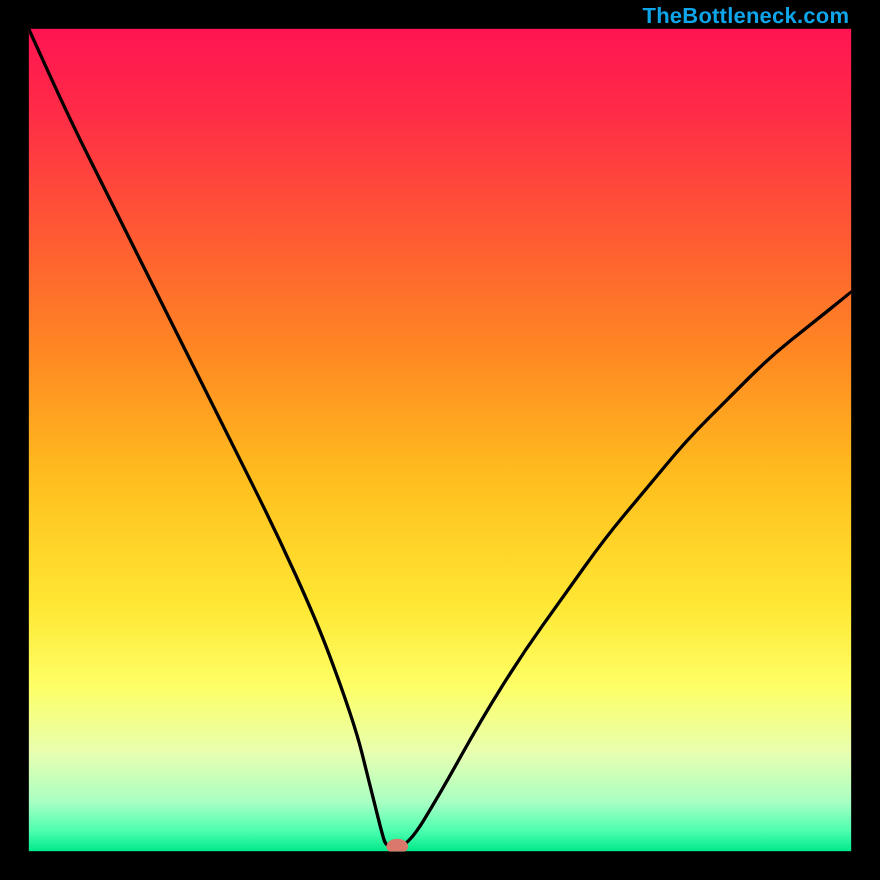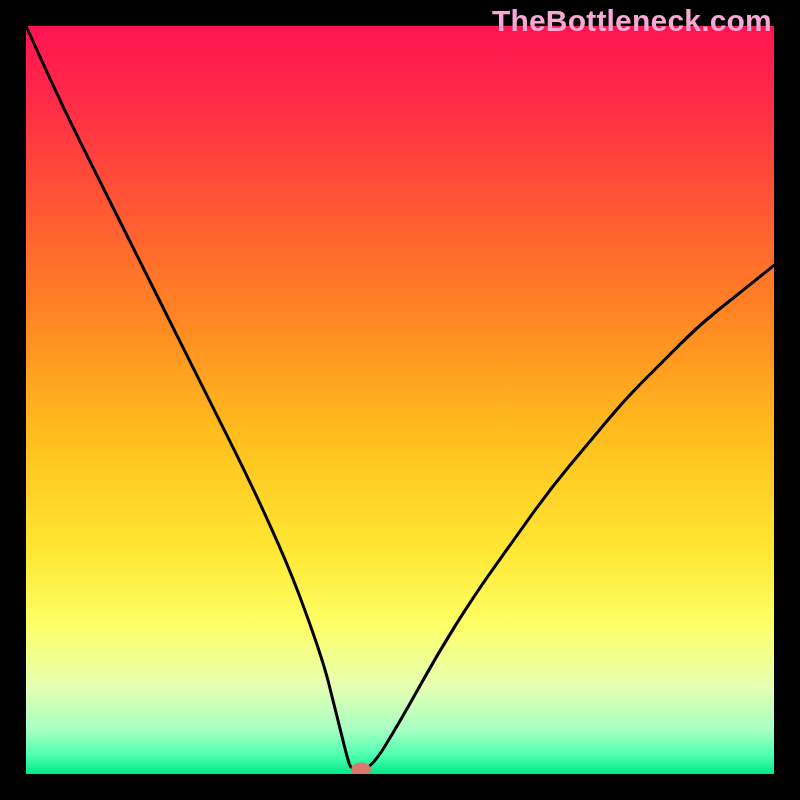--- a/index.html
+++ b/index.html
@@ -14,23 +14,23 @@
   .outer {
     position: relative;
     width: 800px;
     height: 800px;
     background: #000;
   }
   .watermark {
     position: absolute;
     top: 4px;
     right: 28px;
-    font-size: 30px;
+    font-size: 20px;
     font-weight: 600;
-    color: #f9a8d4;
+    color: #0ea5e9;
     letter-spacing: 0.2px;
     z-index: 5;
   }
   .plot-frame {
     position: absolute;
     left: 26px;
     top: 26px;
     width: 748px;
     height: 748px;
     background: #000;

